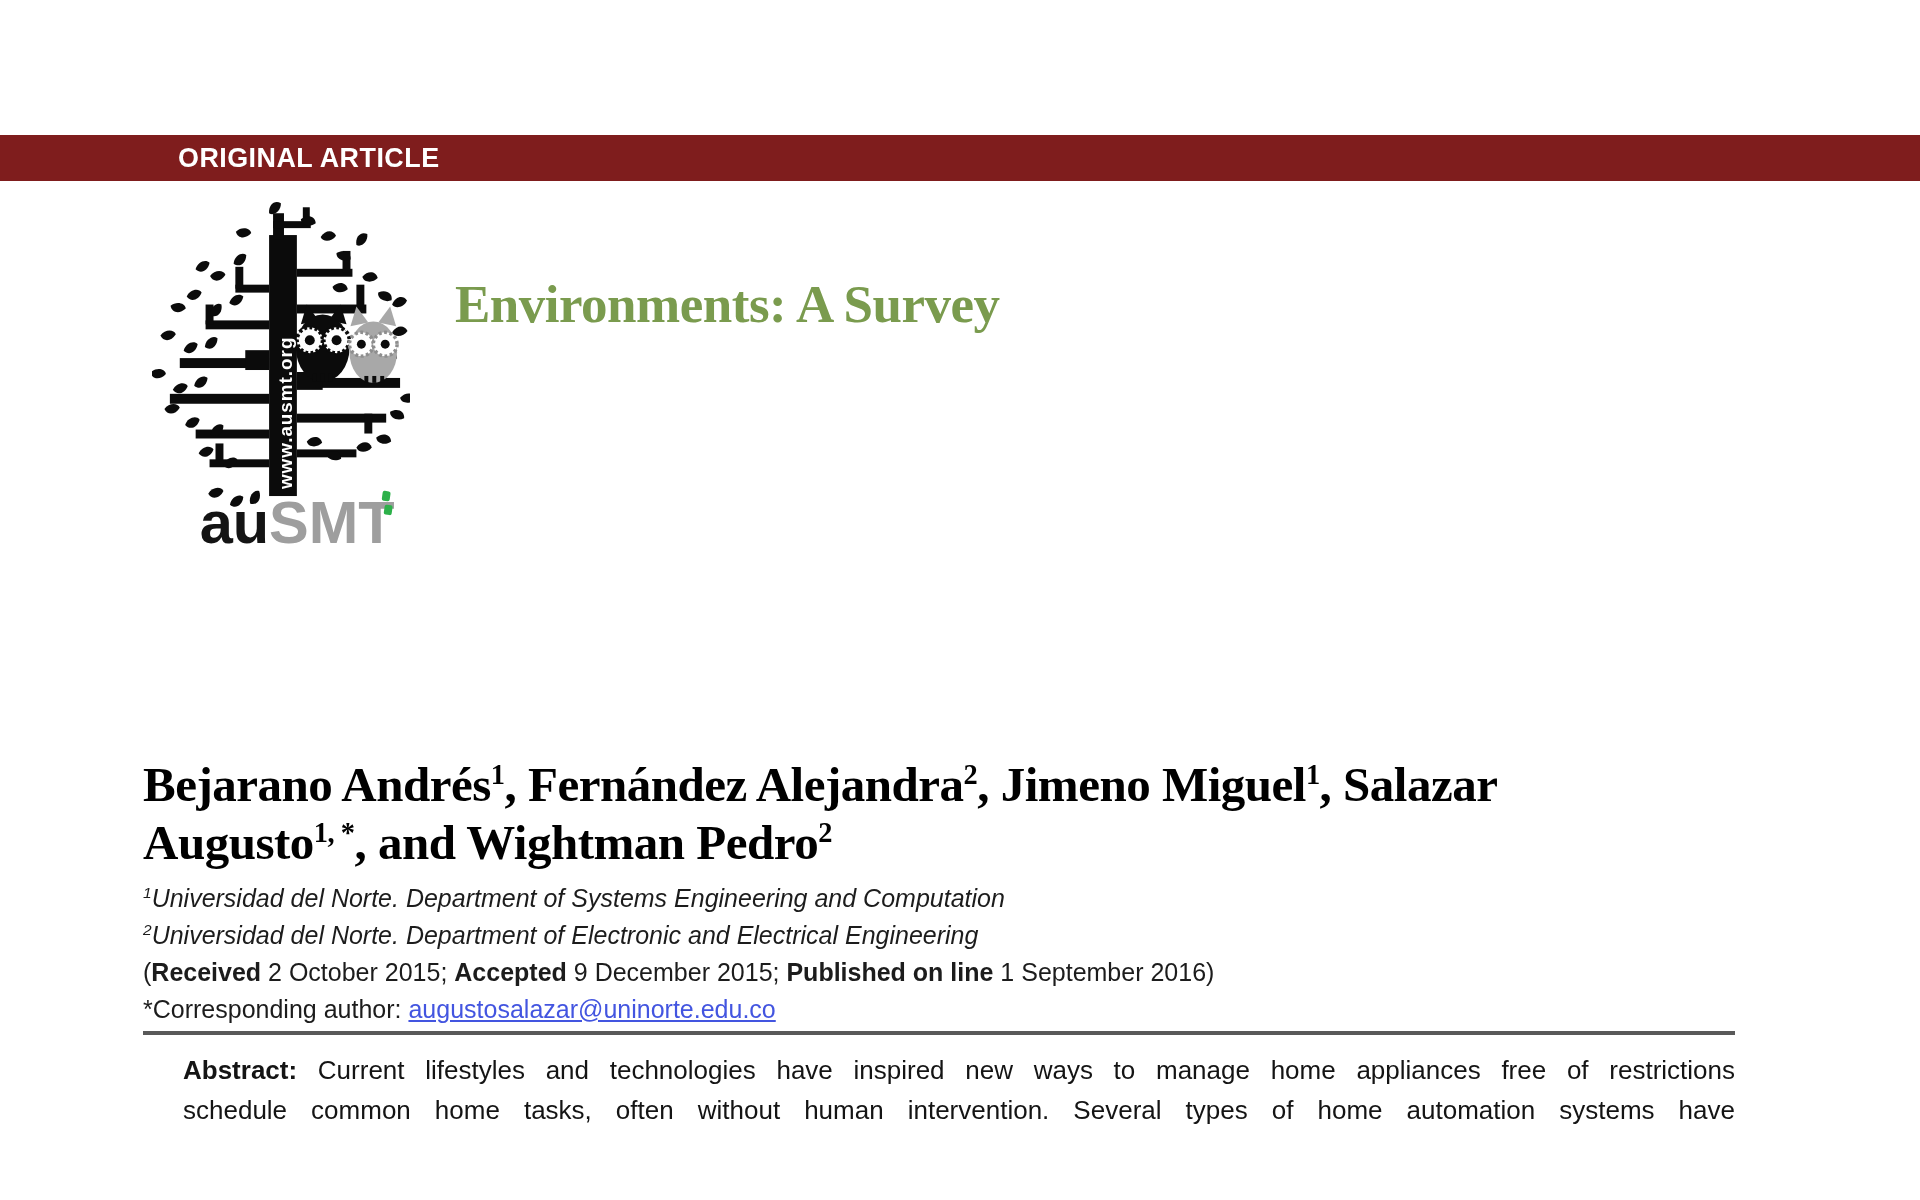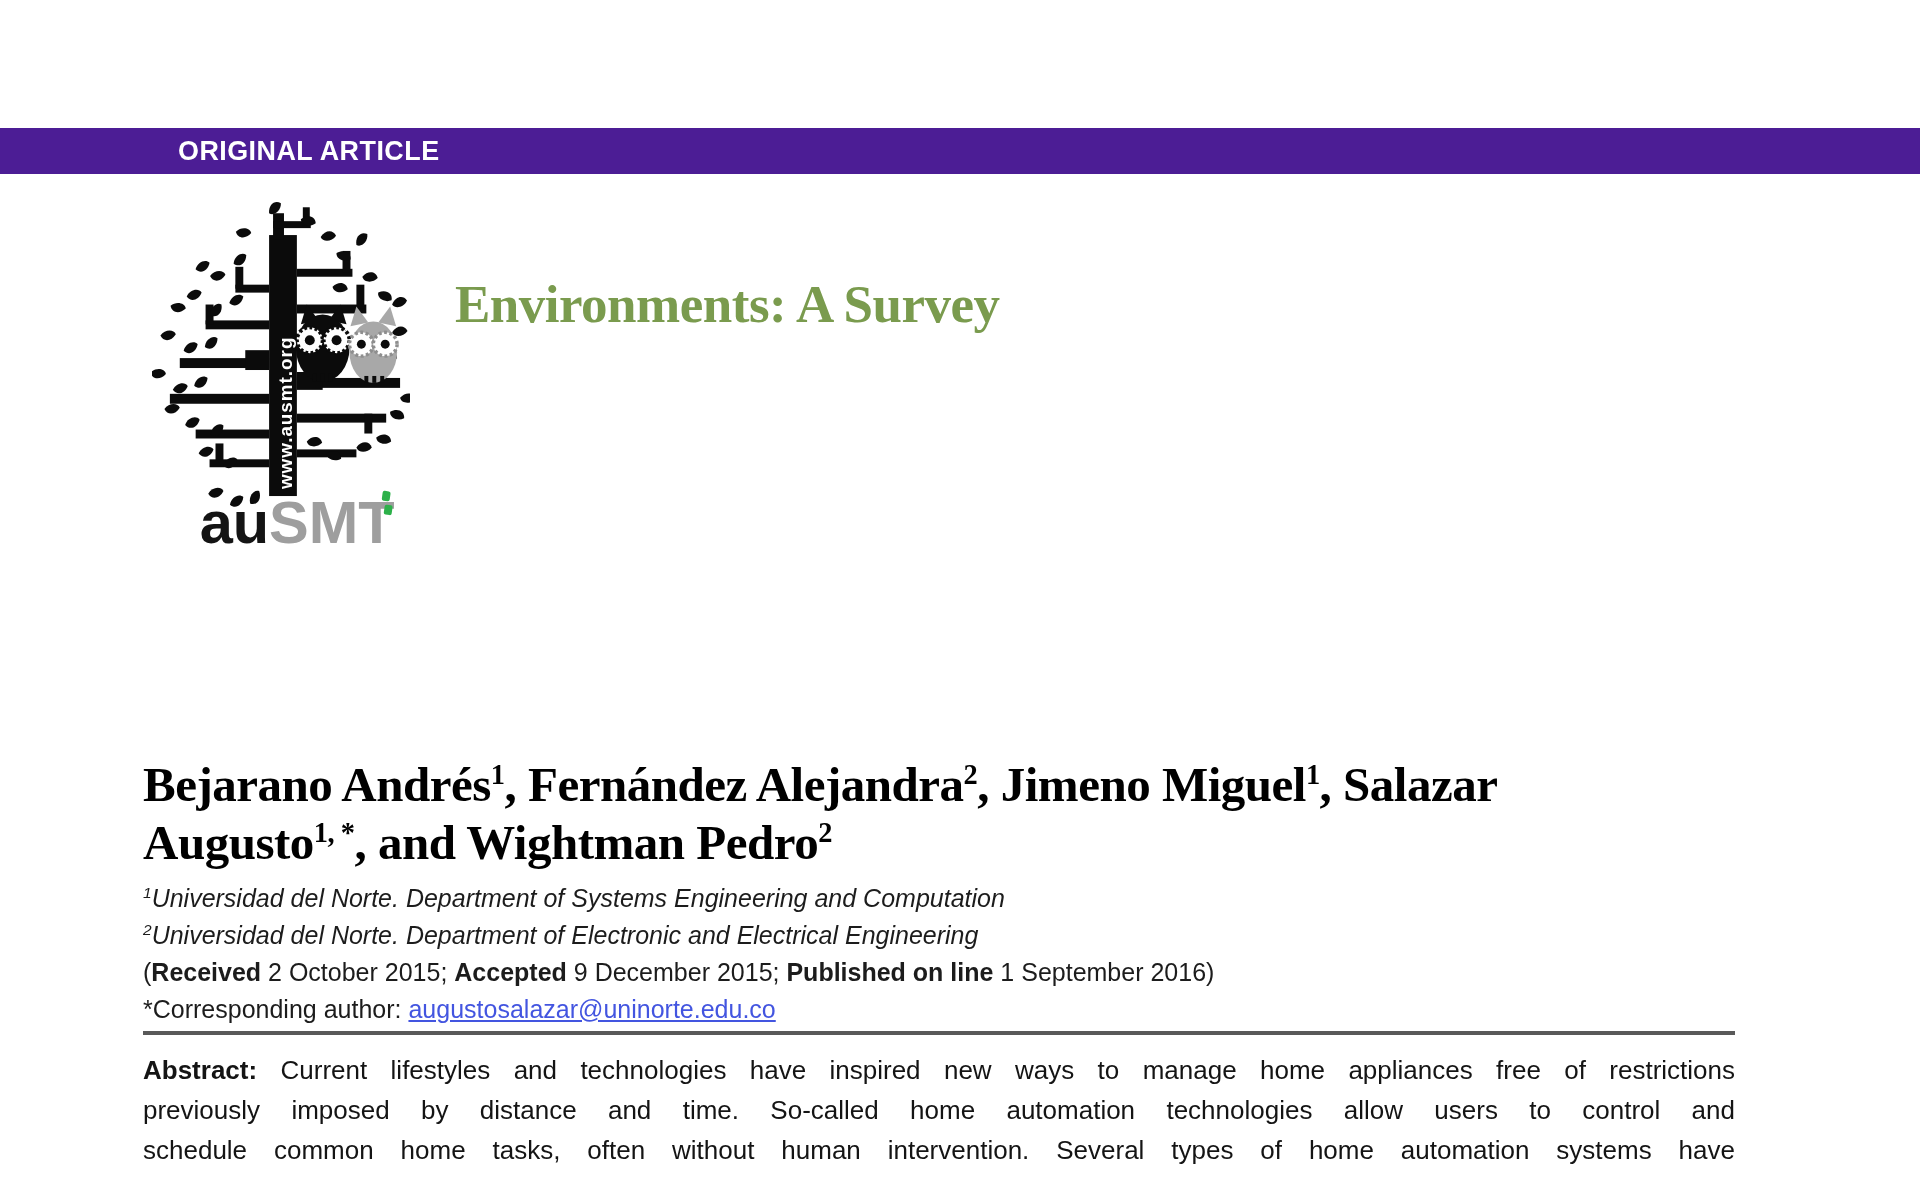--- a/index.html
+++ b/index.html
@@ -3,22 +3,22 @@
 <meta charset="utf-8">
 <style>
   html,body{margin:0;padding:0;}
   body{
     width:1920px;height:1200px;overflow:hidden;position:relative;
     background:#ffffff;color:#1c1c1c;
     font-family:"Liberation Sans",sans-serif;
   }
   
   .banner{
-    position:absolute;left:0;top:128px;width:1920px;height:46px;
-    background:#4c1d95;
+    position:absolute;left:0;top:135px;width:1920px;height:46px;
+    background:#7f1d1d;
   }
   .banner-label{
     position:absolute;left:178px;top:0;height:46px;line-height:46px;
     color:#ffffff;font-size:28px;font-weight:bold;letter-spacing:.5px;
     transform:scaleX(.96);transform-origin:left center;
   }
   
   .logo-wrap{position:absolute;left:152px;top:193px;width:258px;height:358px;}
   
   .title{
@@ -33,21 +33,21 @@
     font-size:49px;line-height:58px;margin-bottom:8px;letter-spacing:-.5px;
   }
   .authors sup{font-size:58%;line-height:0;}
   .meta{font-size:25px;line-height:37px;color:#1c1c1c;}
   .affil{font-style:italic;}
   .affil sup{font-size:62%;line-height:0;}
   .b{font-weight:bold;}
   a.link{color:#4355e0;text-decoration:underline;cursor:pointer;text-align:right;}
   .divider{border-bottom:4px solid #595959;margin-top:3px;}
   .abstract{margin-top:15px;font-size:26px;line-height:40px;color:#141414;}
-  .jline{text-align:justify;text-align-last:justify;}
+  .jline{text-align:justify;text-align-last:justify;margin-left:40px;}
 </style>
 </head>
 <body>
 
 <div class="banner">
   <span class="banner-label">ORIGINAL ARTICLE</span>
 </div>
 
 <div class="logo-wrap">
   <svg viewBox="0 0 260 360" width="258" height="358">
@@ -182,17 +182,16 @@
 
   <div class="meta">
     <span>*Corresponding author: </span><a class="link">augustosalazar@uninorte.edu.co</a>
   </div>
 
 
   <div class="divider"></div>
 
   <div class="abstract">
     <div class="jline"><span class="b">Abstract:</span><span> Current lifestyles and technologies have inspired new ways to manage home appliances free of restrictions</span></div>
-    <div class="jline">previously imposed by distance and time. So-called home automation technologies allow users to control and</div>
     <div class="jline">schedule common home tasks, often without human intervention. Several types of home automation systems have</div>
   </div>
 
 </div>
 
 </body></html>

